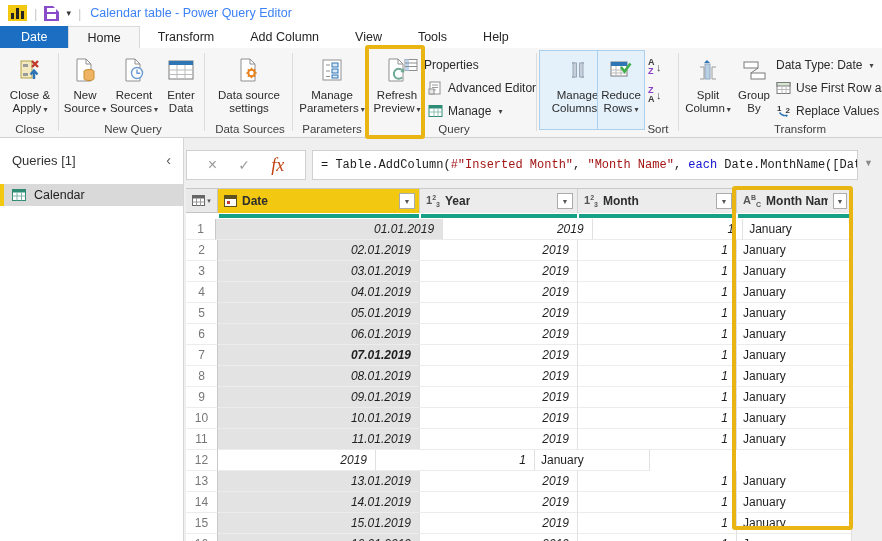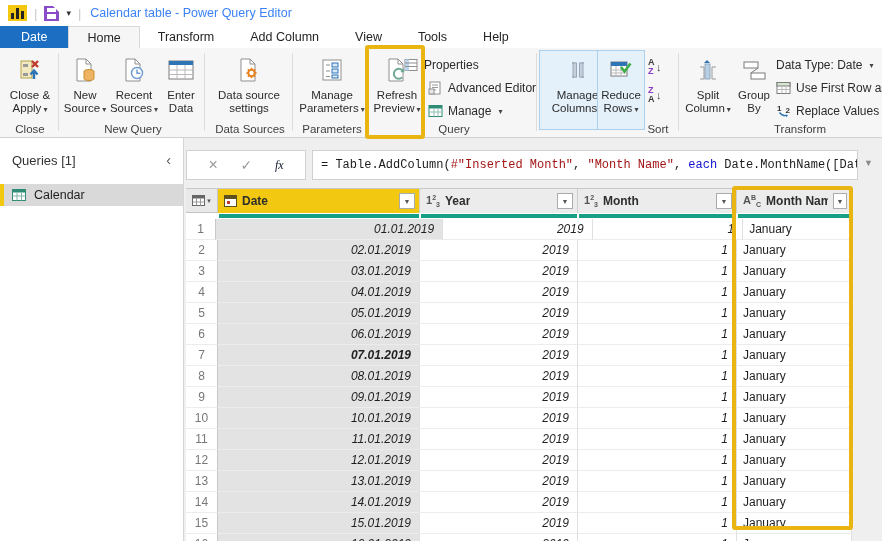--- a/index.html
+++ b/index.html
@@ -62,21 +62,21 @@
     padding:14px 12px 0 12px; font-size:13px; color:#333; }
   .qp-collapse { color:#555; font-size:14px; cursor:default; }
   .q-item { margin-top:16px; height:22px; background:#d9d9d9; border-left:4px solid var(--accent);
     display:flex; align-items:center; gap:8px; padding-left:8px; font-size:12.5px; color:#1f1f1f; cursor:default; }
 
   
   .fx-box { position:absolute; left:186px; top:150px; width:120px; height:30px; background:#fff;
     border:1px solid #d0d0d0; display:flex; align-items:center; justify-content:space-around; padding:0 10px; }
   .fx-box .fb-x { color:#9a9a9a; font-size:16px; cursor:default; }
   .fx-box .fb-check { color:#9a9a9a; font-size:14px; cursor:default; }
-  .fx-box .fb-fx { color:#0f172a; font-size:12px; font-style:italic; font-family:"Liberation Serif", serif; cursor:default; }
+  .fx-box .fb-fx { color:#c2410c; font-size:18px; font-style:italic; font-family:"Liberation Serif", serif; cursor:default; }
   .formula-input { position:absolute; left:312px; top:150px; width:546px; height:30px; background:#fff;
     border:1px solid #d0d0d0; display:flex; align-items:center; padding:1px 8px; overflow:hidden;
     font-family:"Liberation Mono", monospace; font-size:12px; white-space:pre; }
   .seg-plain { color:#1c1c1c; } .seg-string { color:#a31515; } .seg-keyword { color:#1010d0; }
   .fb-expand { position:absolute; left:864px; top:158px; color:#8a8a8a; font-size:9px; cursor:default; }
 
   
   .grid { position:absolute; left:186px; top:188px; width:666px; background:#fff; border-top:1px solid #c8c8c8; }
   .ghead { display:flex; height:24px; }
   .corner { width:32px; background:#e9e9e9; border-right:1px solid #c4c4c4; border-bottom:1px solid #c4c4c4;
@@ -494,21 +494,20 @@
       </div>
       <div class="grow">
         <div class="rnum">11</div>
         <div class="gcell num selcol" style="width: 202px;">11.01.2019</div>
         <div class="gcell num" style="width: 158px;">2019</div>
         <div class="gcell num" style="width: 159px;">1</div>
         <div class="gcell txt" style="width: 115px;">January</div>
       </div>
       <div class="grow">
         <div class="rnum">12</div>
-        <div class="gcell num selcol" style="width: 202px;">12.01.2019</div>
         <div class="gcell num" style="width: 158px;">2019</div>
         <div class="gcell num" style="width: 159px;">1</div>
         <div class="gcell txt" style="width: 115px;">January</div>
       </div>
       <div class="grow">
         <div class="rnum">13</div>
         <div class="gcell num selcol" style="width: 202px;">13.01.2019</div>
         <div class="gcell num" style="width: 158px;">2019</div>
         <div class="gcell num" style="width: 159px;">1</div>
         <div class="gcell txt" style="width: 115px;">January</div>

